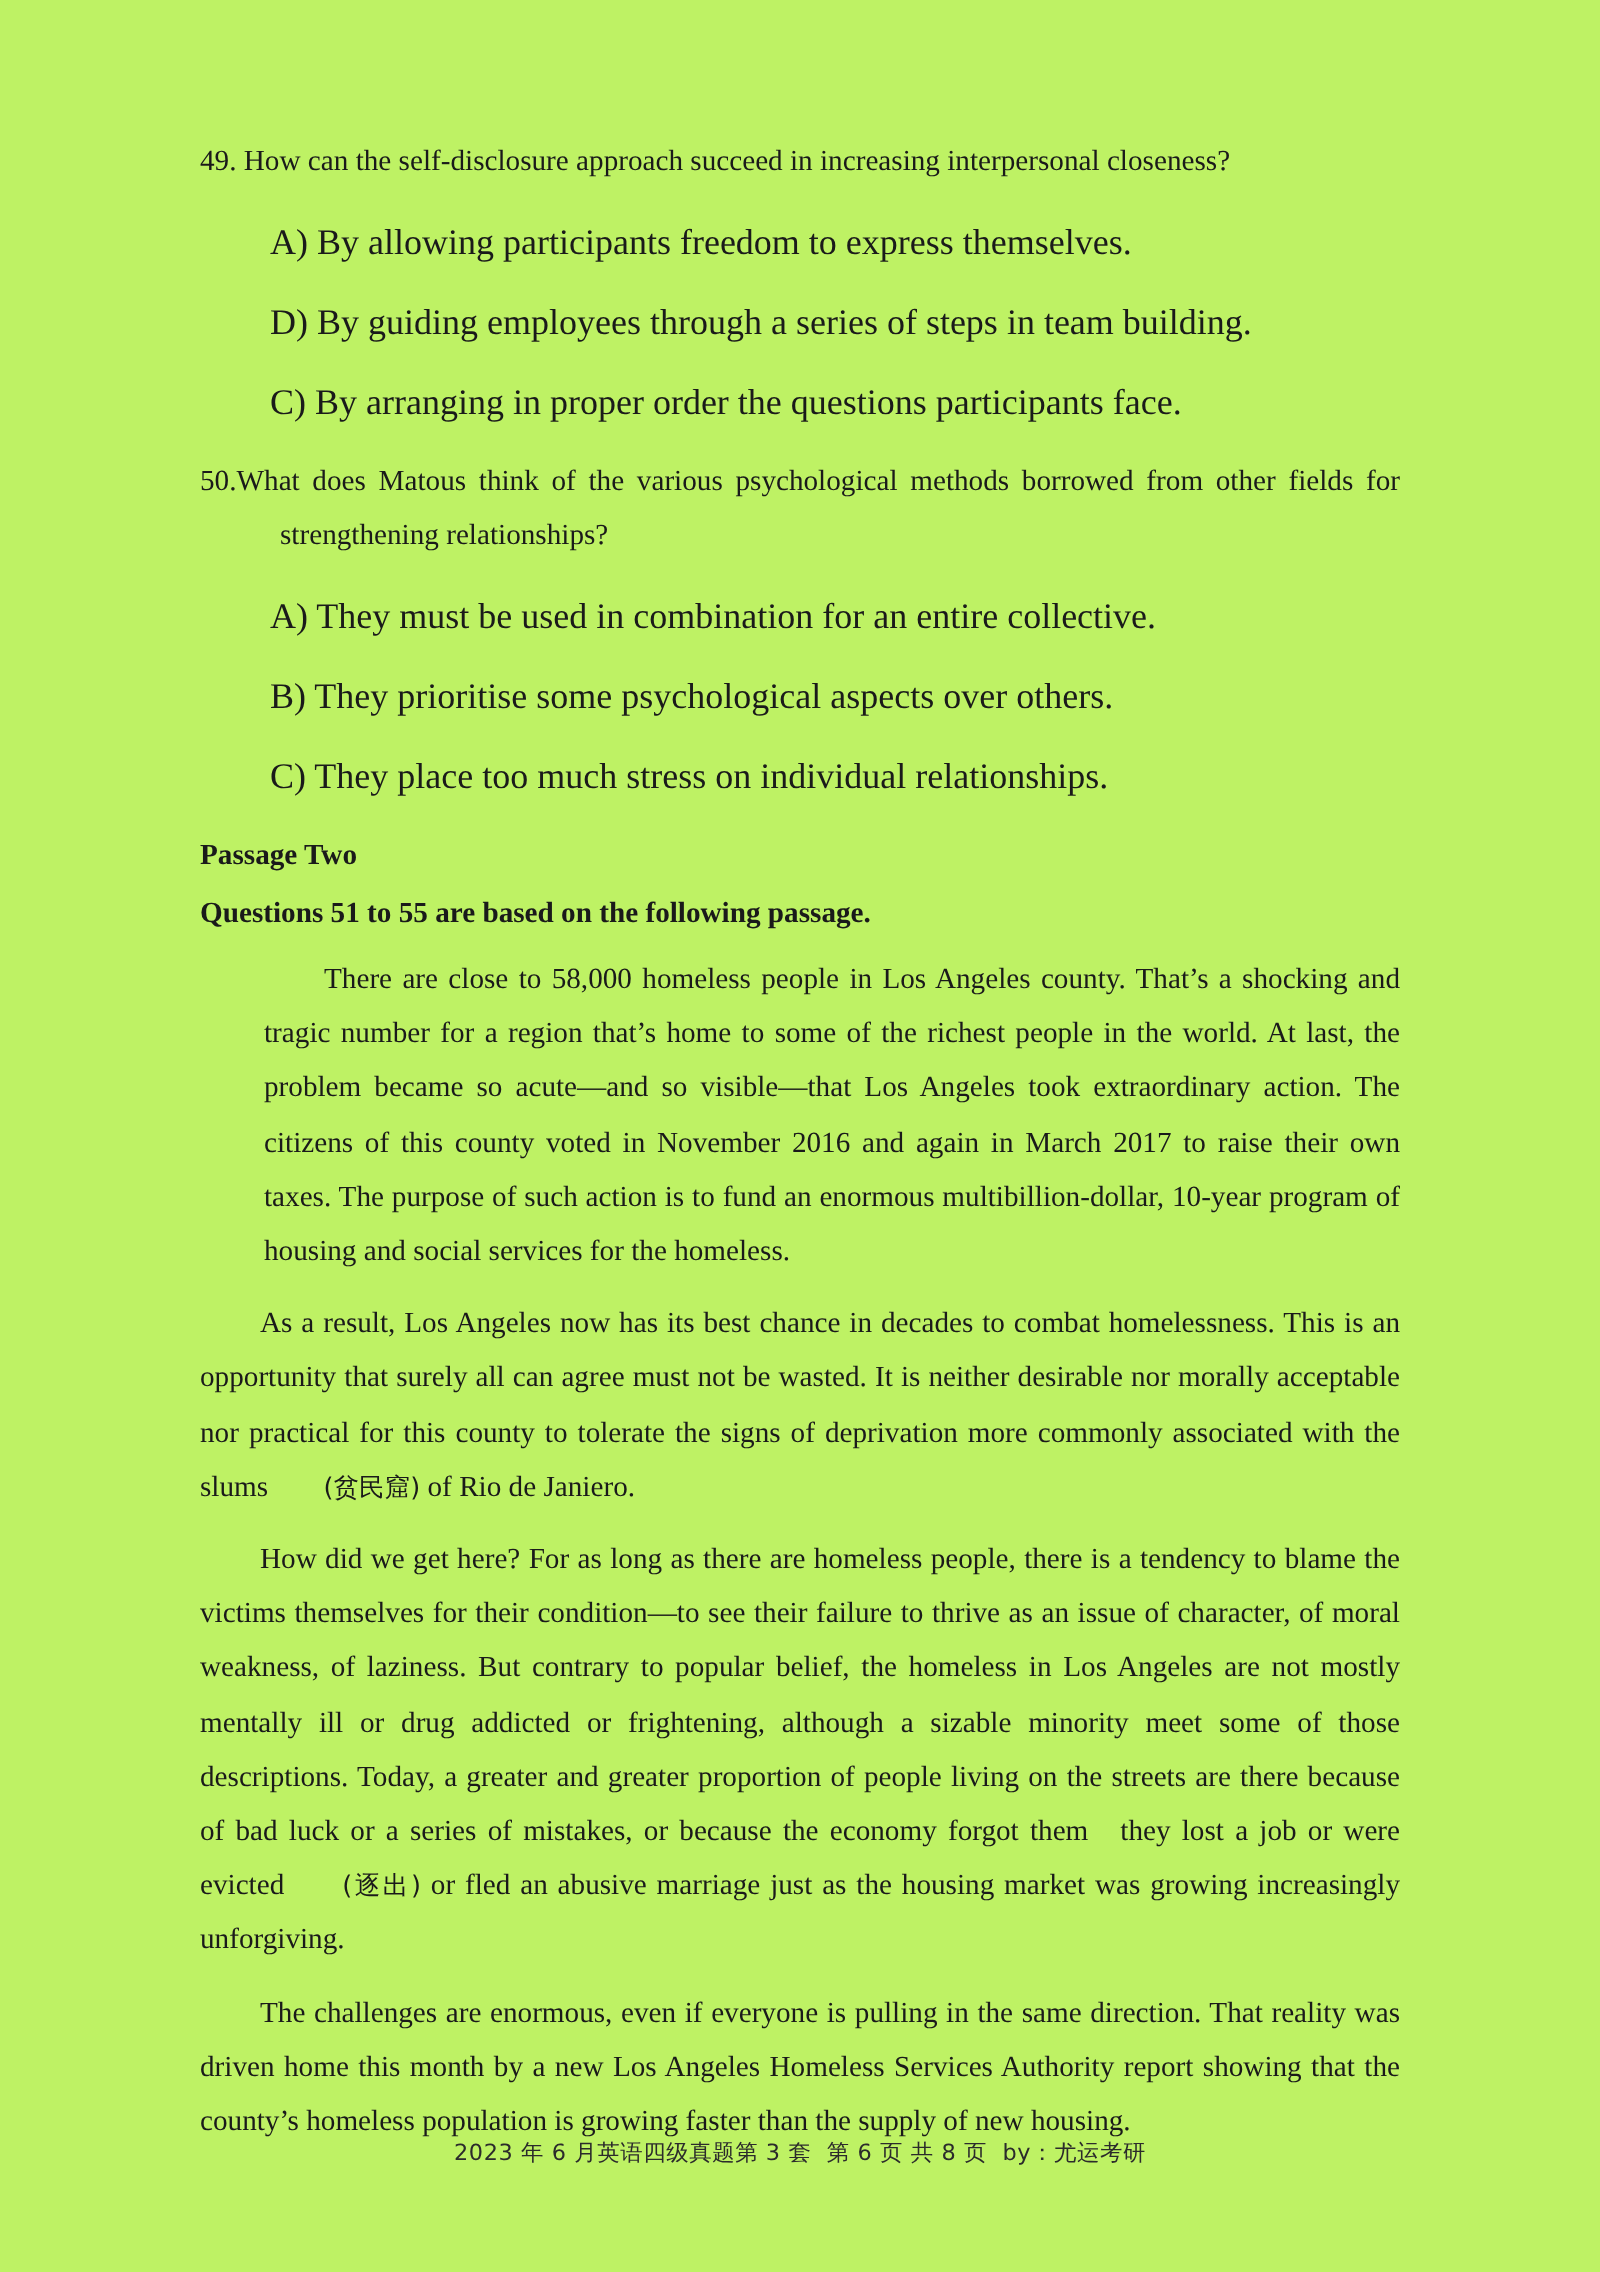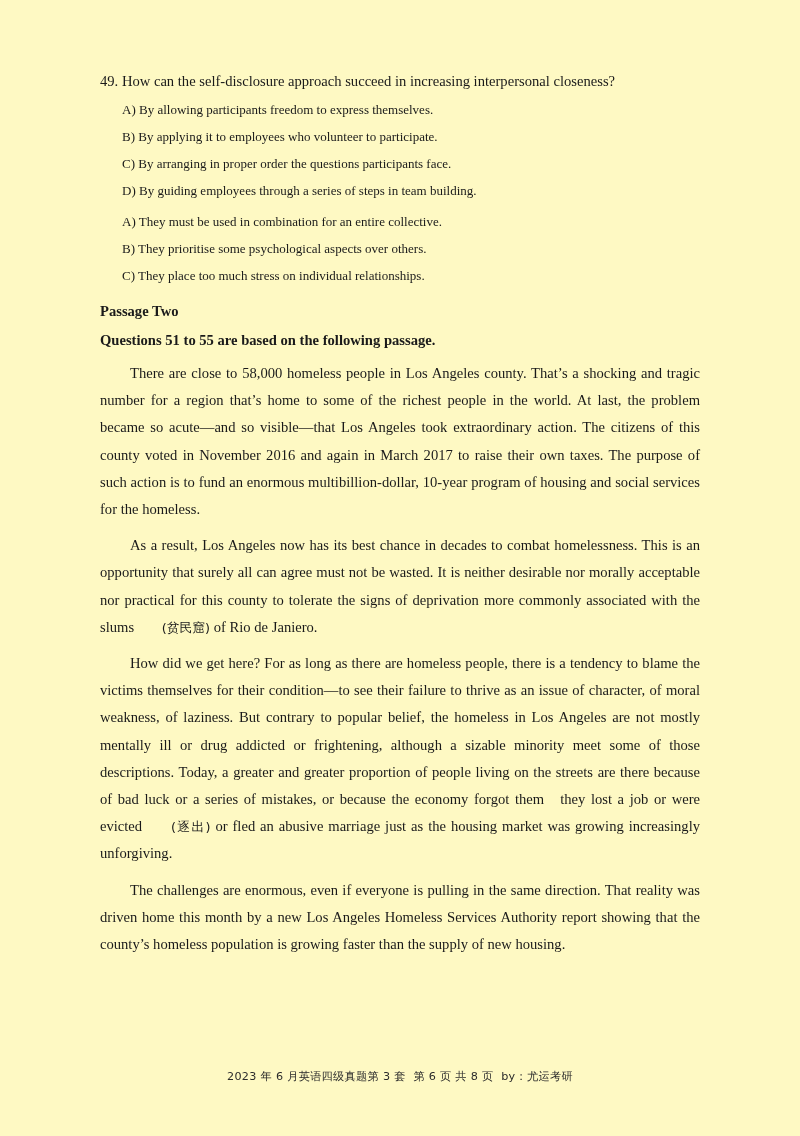--- a/index.html
+++ b/index.html
@@ -9,21 +9,21 @@
     background: #ffffff;
   }
   body {
     font-family: "Liberation Serif", "DejaVu Serif", serif;
     color: #1a1a1a;
   }
   #page {
     position: relative;
     width: 800px;
     height: 1136px;
-    background: #fef9c3;
+    background: #bef264;
     overflow: hidden;
     box-sizing: border-box;
   }
   #content {
     position: absolute;
     left: 100px;
     top: 68px;
     width: 600px;
   }
 
@@ -43,23 +43,23 @@
   .q-stem.wrap-hang {
     padding-left: 40px;
     text-indent: -40px;
   }
   .options {
     margin: 0;
     padding: 0;
     list-style: none;
   }
   .option {
-    font-size: 13px;
+    font-size: 18px;
     line-height: 27px;
-    margin: 0;
+    margin: 13px;
     padding-left: 22px;
   }
 
   
   .passage-heading {
     font-size: 14.6px;
     line-height: 27px;
     font-weight: bold;
     margin: 9px 0 0 0;
   }
@@ -71,20 +71,21 @@
   .body-par {
     font-size: 14.6px;
     line-height: 27.2px;
     text-align: justify;
     text-justify: inter-word;
     margin: 0;
     text-indent: 30px;
   }
   .body-par.first-par {
     margin-top: 6px;
+    margin-left: 32px;
   }
   .par-gap {
     height: 9px;
   }
   .ital {
   }
   .cn {
     font-family: "DejaVu Sans", sans-serif;
     font-size: 12.8px;
     margin-left: 24px;
@@ -115,27 +116,27 @@
 <body>
 
 <div id="page">
 
   <div id="content">
 
     <div class="question">
       <p class="q-stem">49. How can the self-disclosure approach succeed in increasing interpersonal closeness?</p>
       <ul class="options">
         <li class="option">A) By allowing participants freedom to express themselves.</li>
-        <li class="option">B) By applying it to employees who volunteer to participate.</li>
+        <li class="option">D) By guiding employees through a series of steps in team building.</li>
         <li class="option">C) By arranging in proper order the questions participants face.</li>
-        <li class="option">D) By guiding employees through a series of steps in team building.</li>
       </ul>
     </div>
 
     <div class="question">
+      <p class="q-stem wrap-hang">50.What does Matous think of the various psychological methods borrowed from other fields for strengthening relationships?</p>
       <ul class="options">
         <li class="option">A) They must be used in combination for an entire collective.</li>
         <li class="option">B) They prioritise some psychological aspects over others.</li>
         <li class="option">C) They place too much stress on individual relationships.</li>
       </ul>
     </div>
 
     <p class="passage-heading">Passage Two</p>
     <p class="passage-heading second">Questions 51 to 55 are based on the following passage.</p>
 

